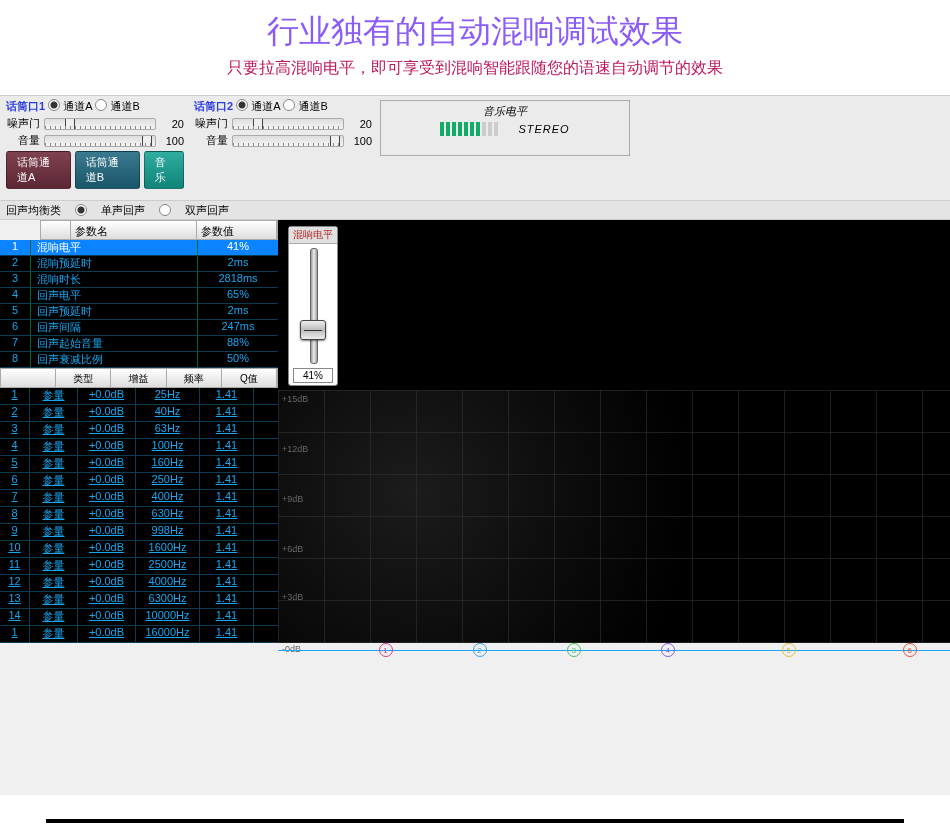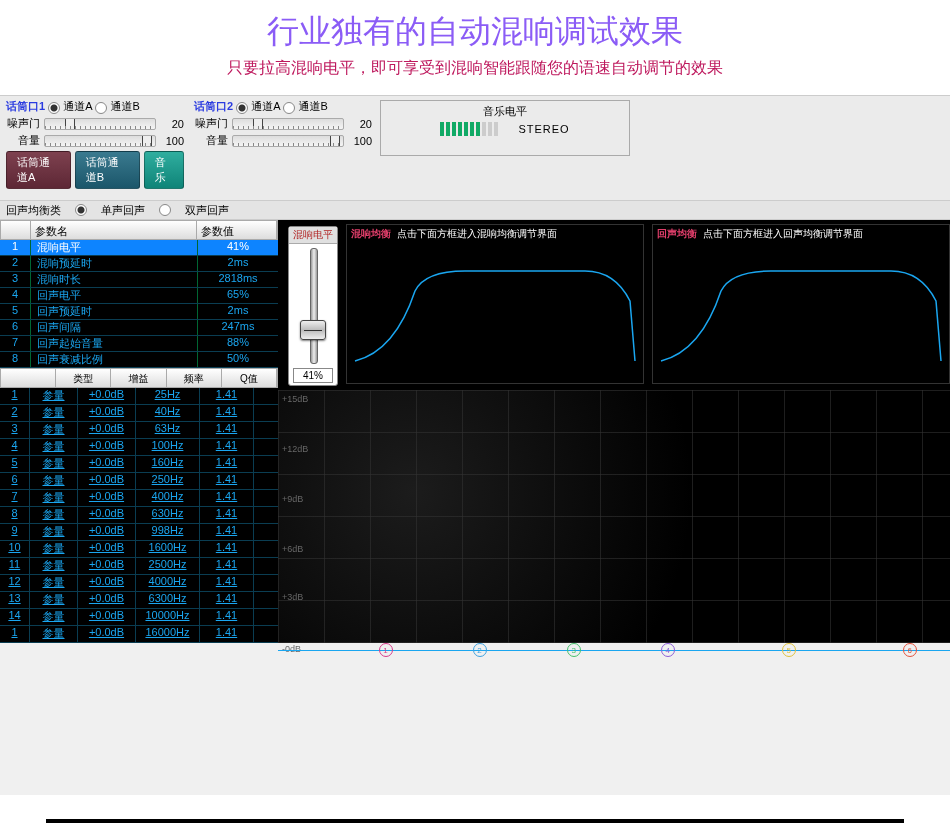--- a/index.html
+++ b/index.html
@@ -7,51 +7,51 @@
 
 .hero { text-align: center; padding: 10px 0 6px; }
 .hero h1 { font-size: 32px; font-weight: 400; color: #8b5cf6; }
 .hero p { font-size: 16px; color: #be185d; margin-top: 4px; }
 
 .app { position: relative; background: #f0f0f0; height: 700px; margin-top: 10px; border-top: 1px solid #ccc; }
 
 
 .topzone { height: 104px; background: #ebebeb; display: flex; font-size: 11px; }
 .mic-col { width: 188px; padding: 3px 4px 2px 6px; }
-.mic-head { display: flex; align-items: flex-end; gap: 3px; margin-bottom: 2px; }
+.mic-head { display: flex; align-items: flex-start; gap: 3px; margin-bottom: 2px; }
 .mic-head .name { color: #2a3be0; font-weight: bold; }
 .radio { display: inline-flex; align-items: center; gap: 2px; }
 .radio::before { content:""; display:inline-block; width:10px; height:10px; border:1px solid #888; border-radius:50%; background:#fff; }
 .radio.sel::before { background: radial-gradient(circle,#333 0 3px,#fff 4px); }
 .srow { display:flex; align-items:center; gap:4px; margin: 2px 0; }
 .srow .lab { width:34px; text-align:right; }
 .srow .track { flex:1; height:12px; background: linear-gradient(#ddd,#f5f5f5); border:1px solid #aaa; border-radius:2px; position:relative; overflow:hidden; }
 .srow .track::after { content:""; position:absolute; left:0; right:0; bottom:-1px; height:4px; background: repeating-linear-gradient(90deg,#888 0,#888 1px,transparent 1px,transparent 5px); }
 .srow .knob { position:absolute; top:-2px; width:10px; height:14px; background:#eee; border:1px solid #444; border-radius:2px; }
 .srow .val { width:24px; text-align:right; }
 .btns { display:flex; gap:4px; margin-top:3px; }
 .tabbtn { color:#fff; font-size:11px; padding:3px 10px; border-radius:3px; border:1px solid rgba(0,0,0,.3); cursor:pointer; }
 .tabbtn.red   { background:linear-gradient(#7e414f,#5d2735); }
 .tabbtn.blue  { background:linear-gradient(#3a7a8f,#1b566a); }
 .tabbtn.green { background:linear-gradient(#2fae9f,#0f8478); }
 
 .music-col { flex:1; padding:4px; }
-.music-box { border:1px solid #aaa; height:56px; width:250px; text-align:center; padding:3px 6px; }
+.music-box { border:1px solid #aaa; height:56px; width:250px; text-align:center; padding:3px 6px;font-style:italic; }
 .music-box .ttl { font-size:11px; margin-bottom:3px; }
 .meters { display:flex; align-items:center; gap:20px; justify-content:center; }
 .meter-bars { display:flex; gap:2px; }
 .meter-bars span { width:4px; height:14px; background:#1a6; }
 .meter-bars span.off { background:#ccc; }
 .stereo { font-size:11px; letter-spacing:1px; }
 
 
 .echo-row { height:20px; background:#e4e4e4; display:flex; align-items:center; font-size:11px; padding:0 6px; gap:14px; border-top:1px solid #ccc; border-bottom:1px solid #ccc; }
 
 
-.param-hdr { display:flex; background:linear-gradient(#fff,#ddd); border:1px solid #aaa; font-size:11px; height:20px; }
+.param-hdr { display:flex; background:linear-gradient(#fff,#ddd); border:1px solid #aaa; font-size:11px; height:20px;margin-left:40px; }
 .param-hdr div { padding:3px 4px; border-right:1px solid #aaa; }
 .param-tbl { font-size:11px; color:#1aa6f0; background:#000; }
 .param-tbl .row { display:flex; height:16px; border-bottom:1px solid #0a3d52; }
 .param-tbl .row.sel { background:#0d84ff; color:#fff; }
 .param-tbl .c0 { width:30px; text-align:center; }
 .param-tbl .c1 { flex:1; padding-left:6px; border-left:1px solid #063; border-right:1px solid #063; }
 .param-tbl .c2 { width:80px; text-align:center; }
 
 
 .eq-hdr { display:flex; background:linear-gradient(#fff,#ddd); border:1px solid #aaa; font-size:10px; height:20px; }
@@ -363,34 +363,20 @@
     <div class="rightside">
 
       <div class="rev-slider">
         <div class="ttl">混响电平</div>
         <div class="rail">
             <div class="thumb"></div>
           </div>
         <div class="val">41%</div>
       </div>
 
-      <div class="curves">
-        <div class="curve-box">
-          <div class="header"><span class="name">混响均衡</span><span>点击下面方框进入混响均衡调节界面</span></div>
-          <svg class="curve-svg" viewBox="0 0 280 130">
-            <path d="M 0 120 Q 40 110 60 50 Q 70 30 110 30 L 230 30 Q 260 30 275 60 L 280 120" fill="none" stroke="#1aa6f0" stroke-width="1.5"></path>
-          </svg>
-        </div>
-        <div class="curve-box">
-          <div class="header"><span class="name">回声均衡</span><span>点击下面方框进入回声均衡调节界面</span></div>
-          <svg class="curve-svg" viewBox="0 0 280 130">
-            <path d="M 0 120 Q 40 110 60 50 Q 70 30 110 30 L 230 30 Q 260 30 275 60 L 280 120" fill="none" stroke="#1aa6f0" stroke-width="1.5"></path>
-          </svg>
-        </div>
-      </div>
 
       <div class="eqgraph">
         <div class="bgimg"></div>
         <span class="ylab" style="top:4px">+15dB</span>
         <span class="ylab" style="top:54px">+12dB</span>
         <span class="ylab" style="top:104px">+9dB</span>
         <span class="ylab" style="top:154px">+6dB</span>
         <span class="ylab" style="top:202px">+3dB</span>
         <span class="ylab" style="top:254px">-0dB</span>
         <div class="zeroline" style="top:260px"></div>

